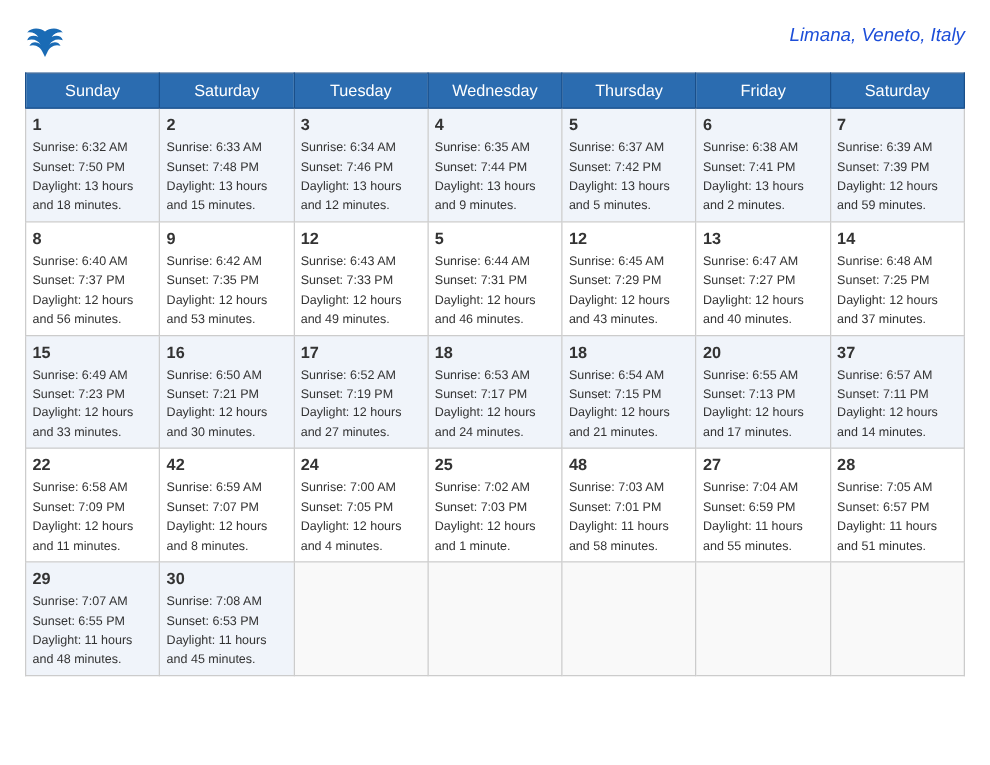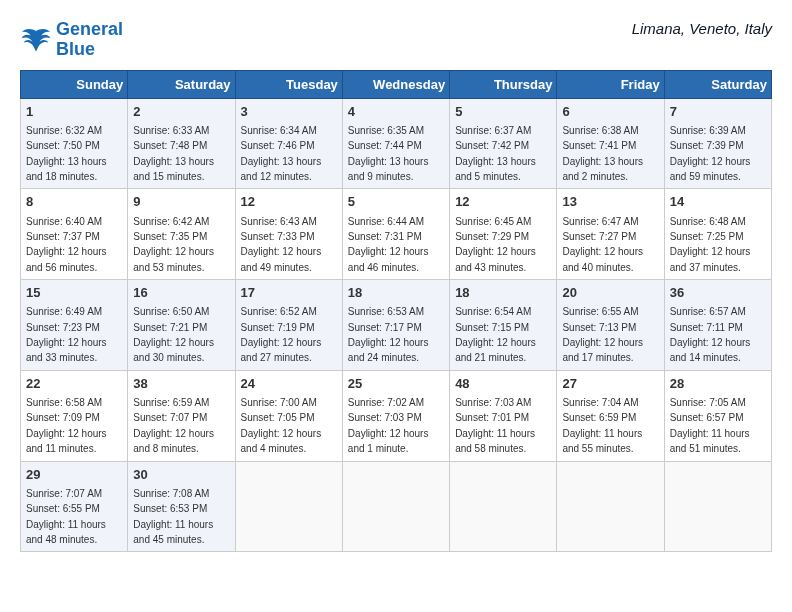--- a/index.html
+++ b/index.html
@@ -37,35 +37,35 @@
     .title-block {
       text-align: right;
     }
     .month-title {
       font-size: 36px;
       font-weight: bold;
       color: #333;
     }
     .location {
       font-size: 15px;
-      color: #0f172a;
+      color: #1d4ed8;
       font-style: italic;
     }
     .calendar {
       width: 100%;
       border-collapse: collapse;
       font-size: 11px;
     }
     .calendar th {
       background-color: #2b6cb0;
       color: white;
       padding: 6px 4px;
-      text-align: right;
+      text-align: center;
       font-size: 13px;
-      font-weight: bold;
+      font-weight: normal;
       border: 1px solid #1a4f8a;
     }
     .calendar td {
       vertical-align: top;
       padding: 4px 5px;
       border: 1px solid #ccc;
       width: calc(100% / 7);
       height: 80px;
       color: #333;
       line-height: 1.4;
@@ -94,24 +94,20 @@
     }
   </style>
 </head>
 <body>
 
 <div class="header">
   <div class="logo">
     <svg class="logo-bird" viewBox="0 0 36 30" xmlns="http://www.w3.org/2000/svg">
       <path d="M18 5 C22 2, 30 1, 34 6 C30 5, 26 7, 24 10 C28 8, 33 9, 34 13 C29 11, 24 13, 22 17 C25 14, 30 14, 32 18 C27 16, 22 19, 20 24 L18 28 L16 24 C14 19, 9 16, 4 18 C6 14, 11 14, 14 17 C12 13, 7 11, 2 13 C3 9, 8 8, 12 10 C10 7, 6 5, 2 6 C6 1, 14 2, 18 5Z" fill="#1a6bb5"></path>
     </svg>
-    <div class="logo-text">
-      <div><span>General</span></div>
-      <div><span style="color:#1a6bb5;">Blue</span></div>
-    </div>
   </div>
   <div class="title-block">
     <div class="location">Limana, Veneto, Italy</div>
   </div>
 </div>
 
 <table class="calendar">
   <thead>
     <tr>
 
@@ -204,31 +200,31 @@
         </td>
         <td>
           <span class="day-num">18</span>
           <span class="day-info">Sunrise: 6:54 AM<br>Sunset: 7:15 PM<br>Daylight: 12 hours and 21 minutes.</span>
         </td>
         <td>
           <span class="day-num">20</span>
           <span class="day-info">Sunrise: 6:55 AM<br>Sunset: 7:13 PM<br>Daylight: 12 hours and 17 minutes.</span>
         </td>
         <td>
-          <span class="day-num">36</span>
+          <span class="day-num">37</span>
           <span class="day-info">Sunrise: 6:57 AM<br>Sunset: 7:11 PM<br>Daylight: 12 hours and 14 minutes.</span>
         </td>
       </tr>
       <tr>
         <td>
           <span class="day-num">22</span>
           <span class="day-info">Sunrise: 6:58 AM<br>Sunset: 7:09 PM<br>Daylight: 12 hours and 11 minutes.</span>
         </td>
         <td>
-          <span class="day-num">38</span>
+          <span class="day-num">42</span>
           <span class="day-info">Sunrise: 6:59 AM<br>Sunset: 7:07 PM<br>Daylight: 12 hours and 8 minutes.</span>
         </td>
         <td>
           <span class="day-num">24</span>
           <span class="day-info">Sunrise: 7:00 AM<br>Sunset: 7:05 PM<br>Daylight: 12 hours and 4 minutes.</span>
         </td>
         <td>
           <span class="day-num">25</span>
           <span class="day-info">Sunrise: 7:02 AM<br>Sunset: 7:03 PM<br>Daylight: 12 hours and 1 minute.</span>
         </td>

